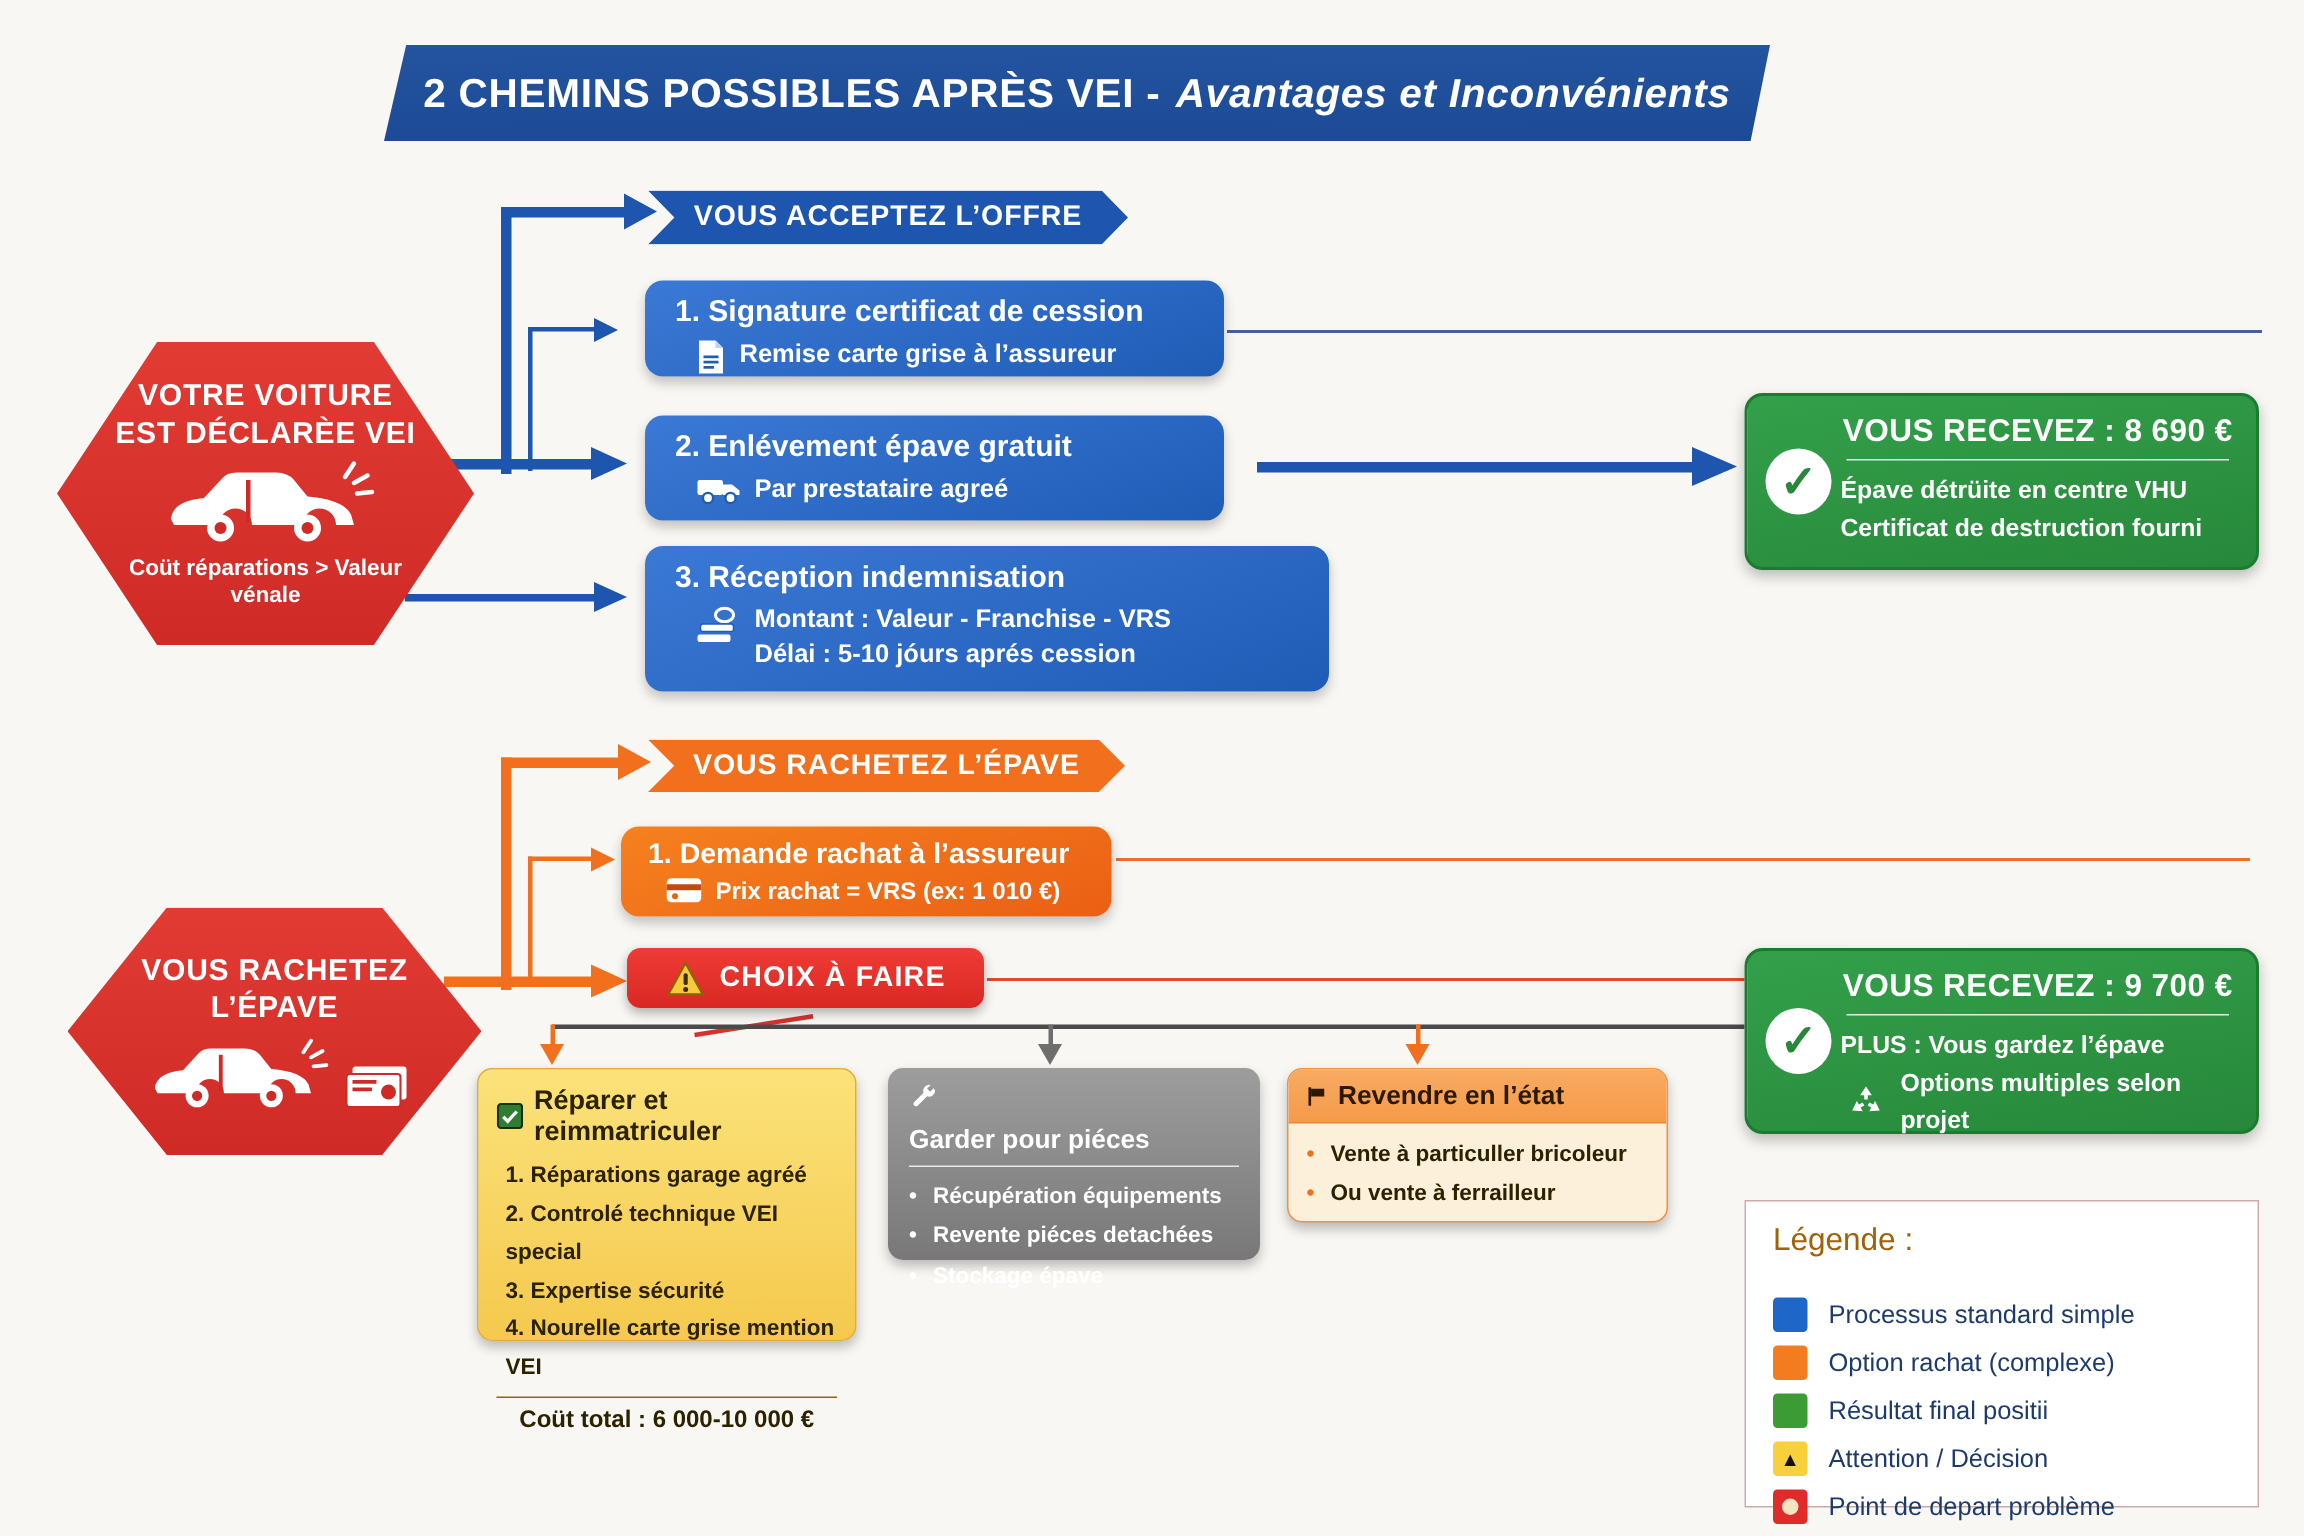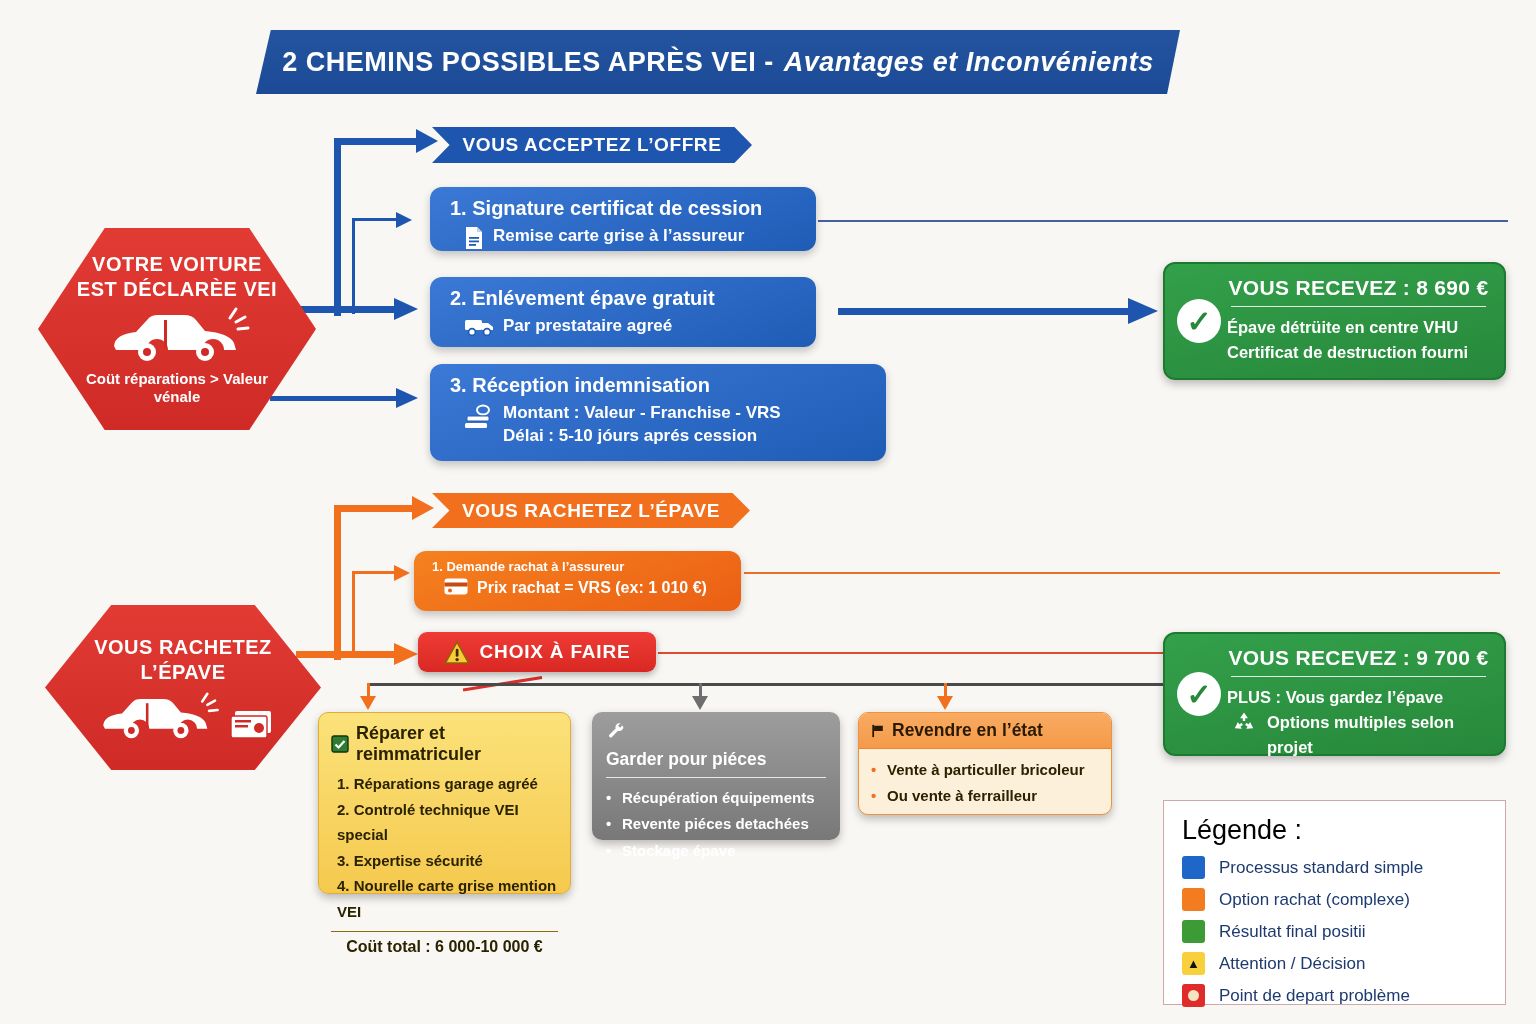--- a/index.html
+++ b/index.html
@@ -64,21 +64,21 @@
   }
   .gbox .check-circle {
     position:absolute; left:12px; top:50%; transform:translateY(-50%);
     width:44px; height:44px; border-radius:50%; background:#fff;
     display:flex; align-items:center; justify-content:center;
     color:#27883b; font-size:30px; font-weight:bold;
   }
   .gbox-title { font-weight:bold; font-size:21px; text-align:center; letter-spacing:.3px; }
   .gbox hr { border:none; border-top:1.5px solid rgba(255,255,255,.85); margin:6px 4px 8px; }
   .gbox-line { font-size:16.5px; font-weight:bold; line-height:1.5; }
-  .gbox-line.iconed { display:flex; gap:10px; padding-left:4px; }
+  .gbox-line.iconed { display:flex; align-items:center; gap:10px; padding-left:4px; }
 
   
   .choice {
     background:linear-gradient(180deg,#ef3b36,#d92823);
     border-radius:9px; color:#fff; font-weight:bold; font-size:19px;
     display:flex; align-items:center; justify-content:center; gap:10px;
     letter-spacing:.8px; box-shadow:0 3px 7px rgba(0,0,0,.3);
   }
 
   
@@ -104,21 +104,21 @@
     display:flex; align-items:center; gap:7px; font-weight:bold; font-size:17.5px;
     padding:7px 12px; border-bottom:1.5px solid #ef8430; color:#2b1a00;
   }
   .opt-cream ul { padding:8px 12px; }
   .opt-cream li::before { content:"•"; position:absolute; left:0; color:#f2701d; }
 
   
   .legend {
     background:#fff; border:1.5px solid #cfa9a9; padding:14px 18px;
   }
-  .legend-title { font-size:27px; color:#000000; margin-bottom:10px; }
+  .legend-title { font-size:21px; color:#a16207; margin-bottom:26px; }
   .legend-row { display:flex; align-items:center; gap:14px; margin-bottom:9px; }
   .swatch { width:23px; height:23px; border-radius:3px; flex:0 0 auto;
     display:flex; align-items:center; justify-content:center; font-size:14px; }
   .legend-label { font-size:17px; color:#1d3a70; }
 
   
   .line { position:absolute; }
   .blue-line { background:#1e55ae; }
   .orange-line { background:#f2701d; }
   .arrow-r { position:absolute; width:0; height:0; }
@@ -246,21 +246,21 @@
   <hr>
   <div class="gbox-line">Épave détrüite en centre VHU</div>
   <div class="gbox-line">Certificat de destruction fourni</div>
 </div>
 
 <div class="abs banner orange" style="left:432px;top:493px;width:318px;height:35px;">
   <span>VOUS RACHETEZ L’ÉPAVE</span>
 </div>
 
 <div class="abs pbox orange" style="left:414px;top:551px;width:327px;height:60px;padding:8px 14px 8px 18px;">
-  <div class="pbox-title" style="font-size:13px;margin-bottom:3px;">1. Demande rachat à l’assureur</div>
+  <div class="pbox-title" style="font-size:19px;margin-bottom:3px;">1. Demande rachat à l’assureur</div>
   <div class="pbox-row" style="padding-left:12px;">
     <span class="icon">
       <svg width="24" height="17" viewBox="0 0 24 17">
         <rect x="0.5" y="0.5" width="23" height="16" rx="3" fill="#fff"></rect>
         <rect x="0.5" y="4.5" width="23" height="4" fill="#c44a10"></rect>
         <circle cx="6" cy="12.5" r="2" fill="#eb5f14"></circle>
       </svg>
     </span>
     <span class="pbox-line" style="font-size:16px;">Prix rachat = VRS (ex: 1 010 €)</span>
   </div>

